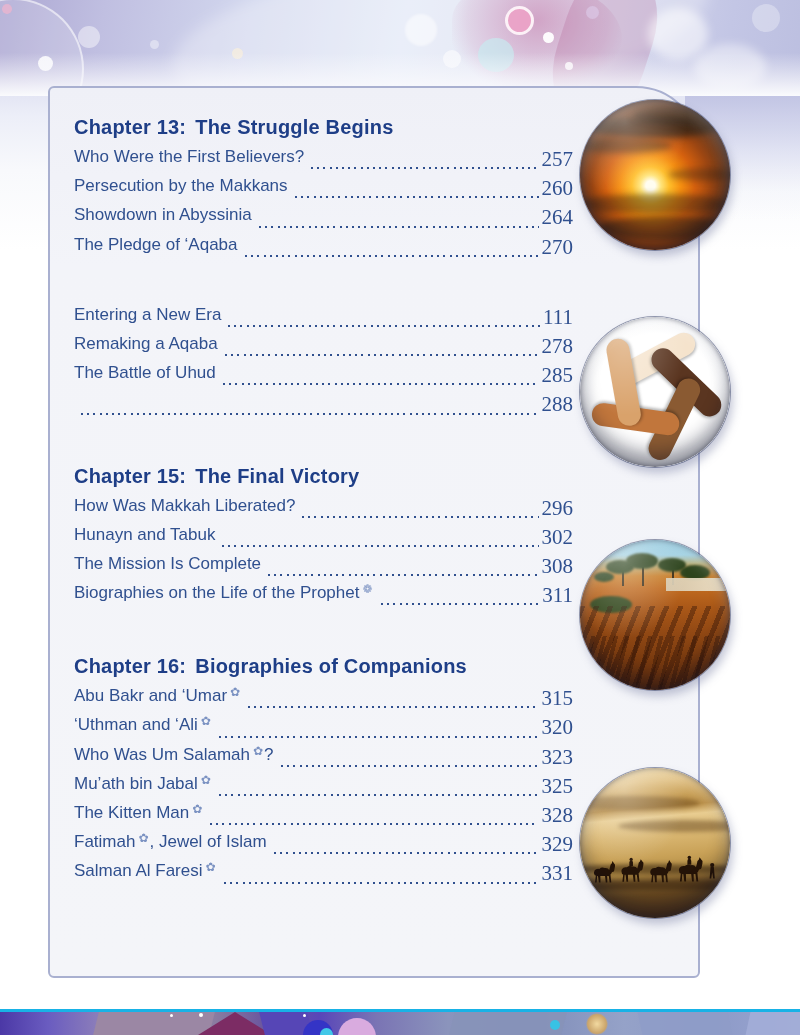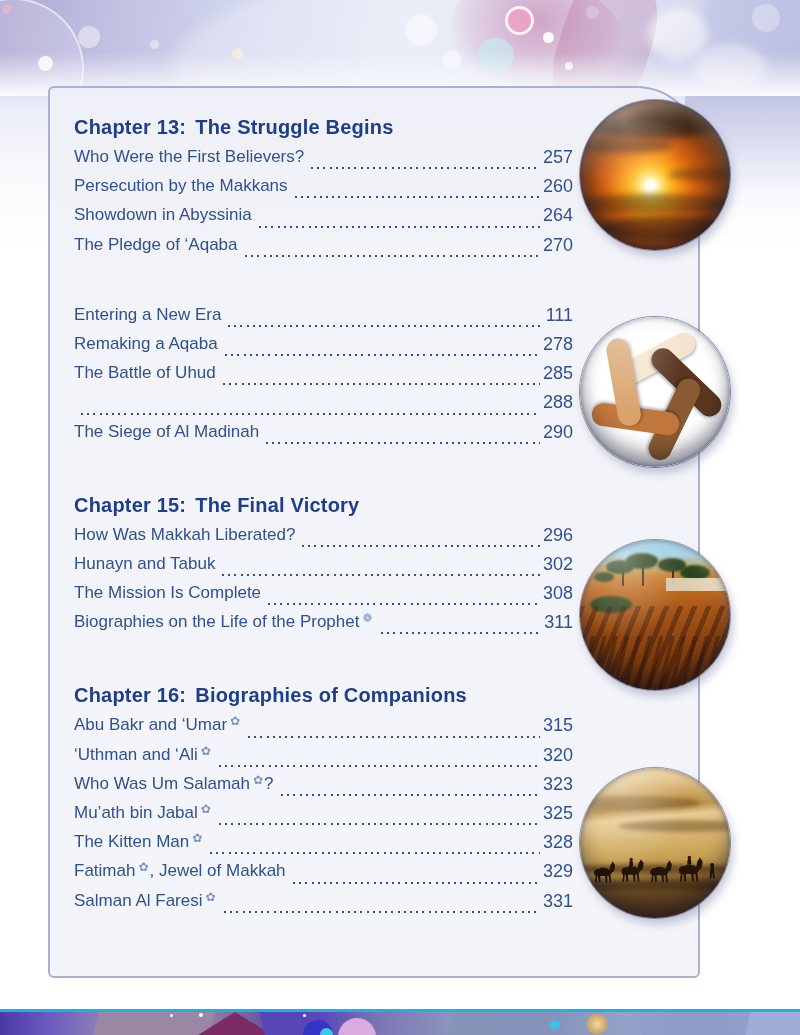--- a/index.html
+++ b/index.html
@@ -45,21 +45,21 @@
     background:linear-gradient(180deg,#eff0f7 0%,#f3f4f9 20%,#f4f5f9 100%);
     padding:18px 125px 10px 24px;}
   .section{margin-top:41px;}
   .section:first-child{margin-top:8px;}
   .chapter-heading{font-size:20px;line-height:26px;font-weight:700;color:#1e3e87;margin:0 0 7px 0;letter-spacing:.2px;}
   .chapter-heading .ct{margin-left:9px;}
   .toc-row{display:flex;align-items:flex-start;height:29.2px;font-size:17px;color:#30508f;white-space:nowrap;}
   .leader{flex:1;align-self:stretch;position:relative;margin:0 3px 0 7px;min-width:12px;}
   .leader::before{content:"";position:absolute;left:0;right:0;bottom:7px;height:2px;
     background-image:repeating-linear-gradient(90deg,currentColor 0 2px,rgba(0,0,0,0) 2px 6.2px);}
-  .pagenum{font-size:18px;color:#30508f;}
+  .pagenum{font-size:21px;color:#30508f;font-family:Liberation Serif, serif;}
   .hon{font-size:12px;color:#7b92c2;margin:0 1px 0 3px;position:relative;top:-1px;}
   
   .photo{position:absolute;left:580px;width:150px;height:150px;border-radius:50%;overflow:hidden;
     box-shadow:0 0 0 1px rgba(52,62,100,.5),3px 6px 10px rgba(96,104,146,.38);}
   .photo::after{content:"";position:absolute;inset:0;border-radius:50%;
     box-shadow:inset 0 -13px 18px rgba(8,10,28,.42),inset 0 9px 14px rgba(255,255,255,.22),inset 0 0 5px rgba(30,35,60,.55);
     background:radial-gradient(ellipse at 30% 15%,rgba(255,255,255,.32),rgba(255,255,255,0) 42%);}
   .photo>*{position:absolute;}
   #ph1{top:100px;background:radial-gradient(circle at 47% 57%,#fffdf0 0 4%,#ffe47a 9%,#ffbe2a 16%,#f68f10 26%,#d4600e 38%,#9c4612 52%,#64381e 68%,#44322a 84%,#35302c 100%);}
   .cl{background:rgba(45,33,22,.72);border-radius:50%;filter:blur(3px);}
@@ -196,25 +196,20 @@
     <span>The Battle of Uhud</span>
     <span class="leader"></span>
     <span class="pagenum">285</span>
   </div>
 
   <div class="toc-row">
     <span class="leader"></span>
     <span class="pagenum">288</span>
   </div>
 
-  <div class="toc-row">
-    <span>The Siege of Al Madinah</span>
-    <span class="leader"></span>
-    <span class="pagenum">290</span>
-  </div>
 </div>
   </div>
 
   <div class="section">
     <h2 class="chapter-heading"><span class="cn">Chapter 15:</span><span class="ct">The Final Victory</span></h2>
     <div>
   <div class="toc-row">
     <span>How Was Makkah Liberated?</span>
     <span class="leader"></span>
     <span class="pagenum">296</span>
@@ -276,21 +271,21 @@
   <div class="toc-row">
     <span>The Kitten Man</span>
             <span class="hon">✿</span>
     <span class="leader"></span>
     <span class="pagenum">328</span>
   </div>
 
   <div class="toc-row">
     <span>Fatimah</span>
             <span class="hon">✿</span>
-            <span>, Jewel of Makkah</span>
+            <span>, Jewel of Islam</span>
     <span class="leader"></span>
     <span class="pagenum">329</span>
   </div>
 
   <div class="toc-row">
     <span>Salman Al Faresi</span>
             <span class="hon">✿</span>
     <span class="leader"></span>
     <span class="pagenum">331</span>
   </div>

